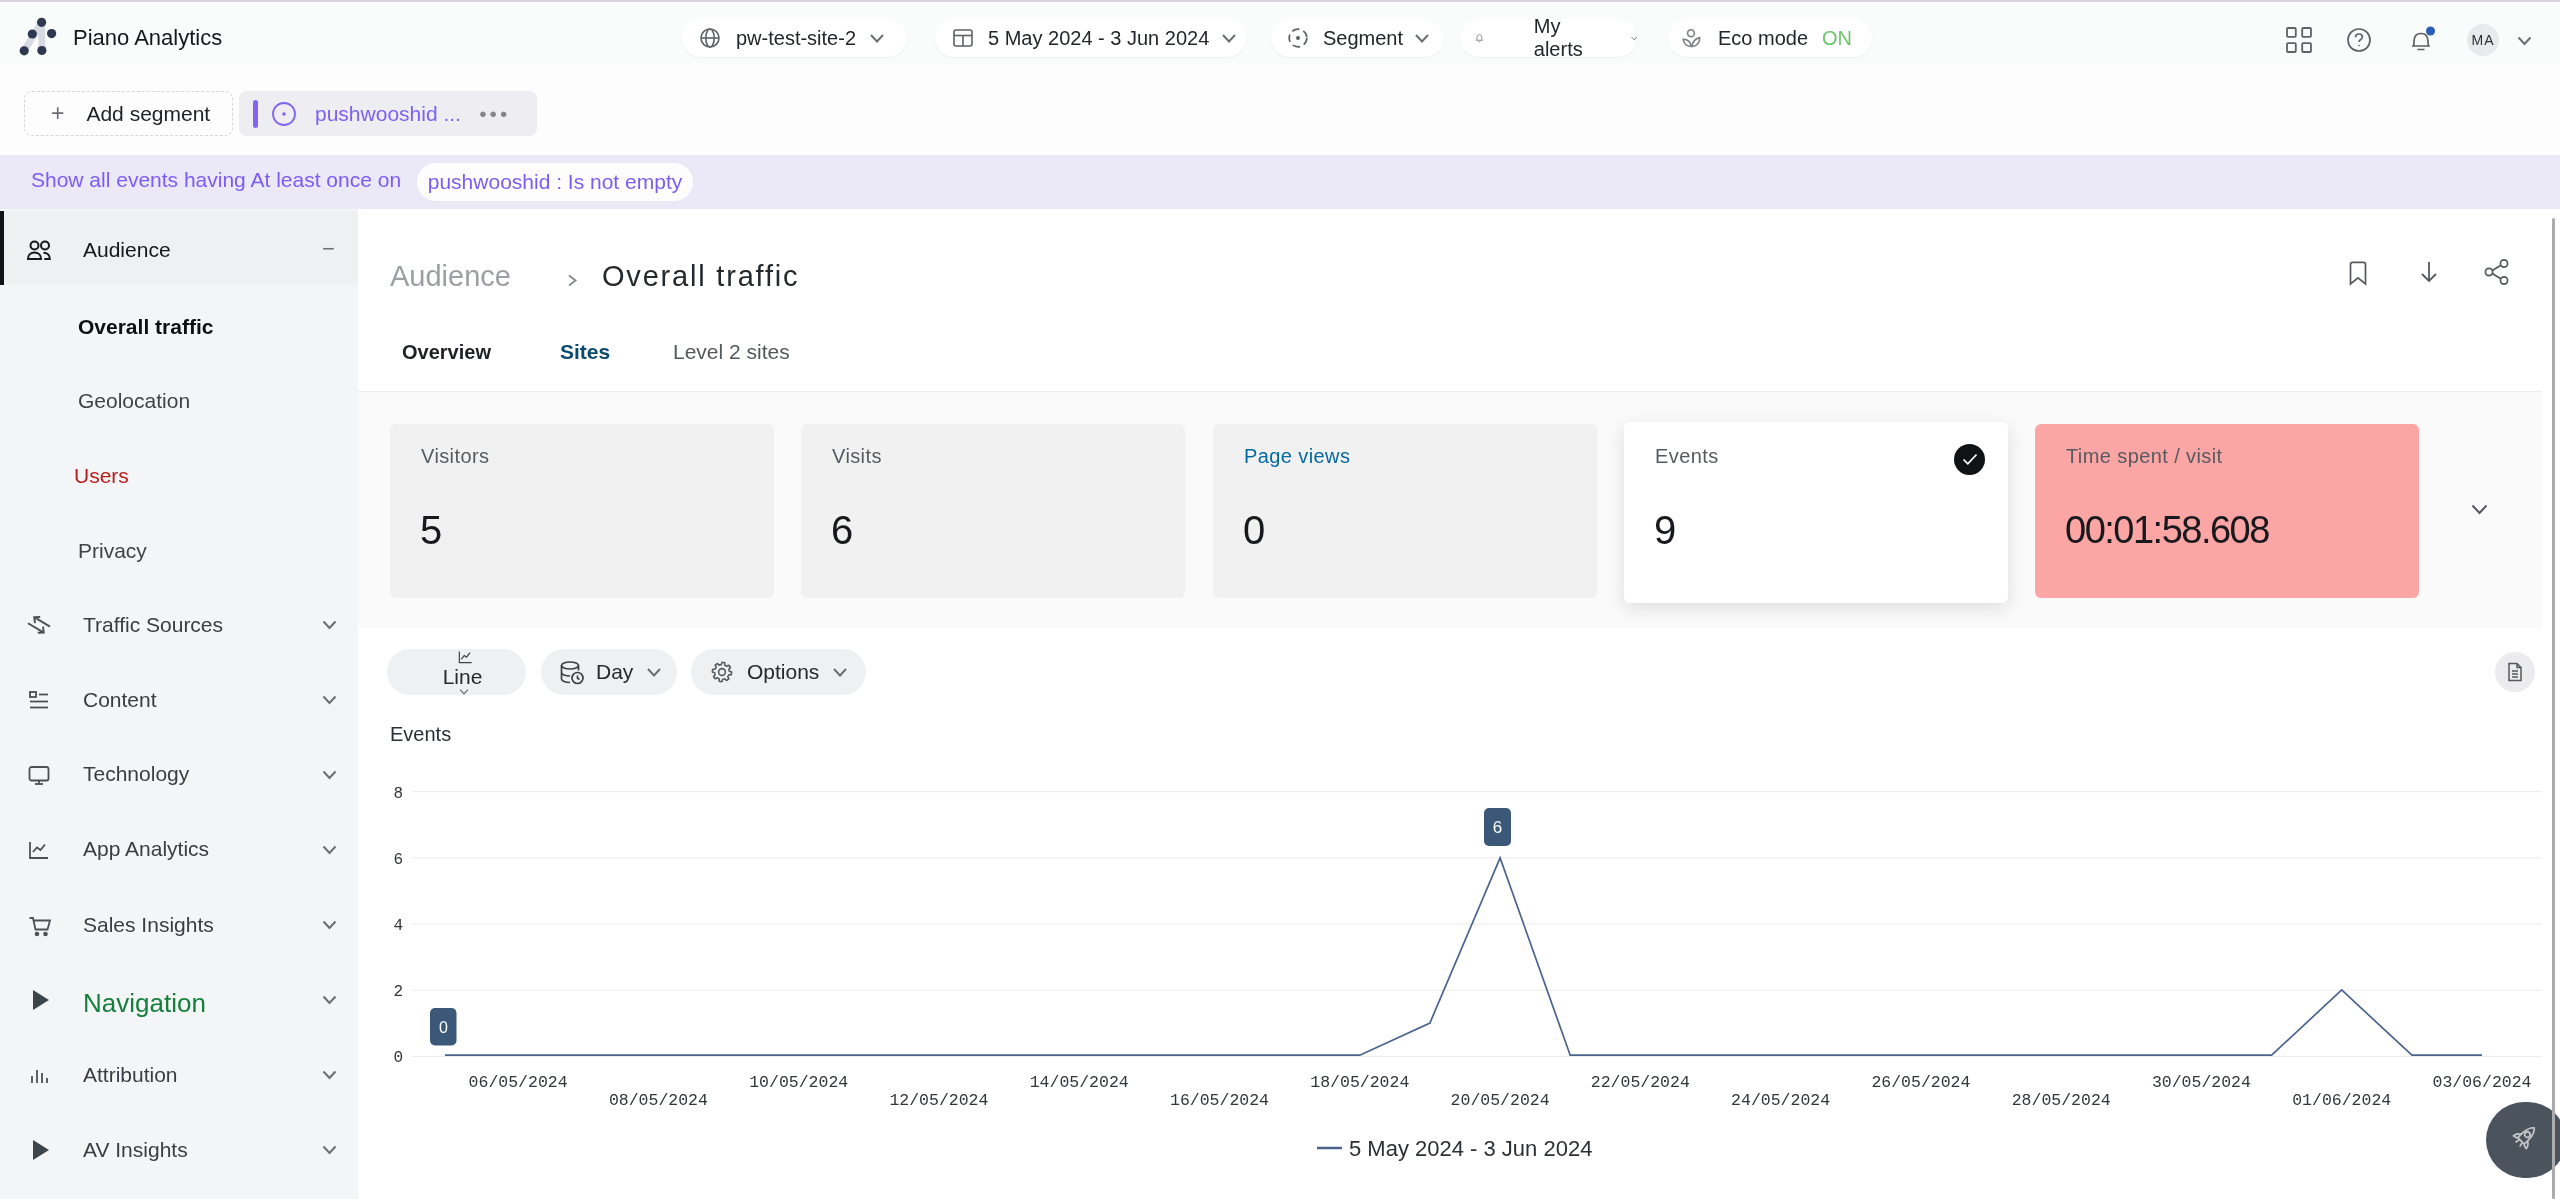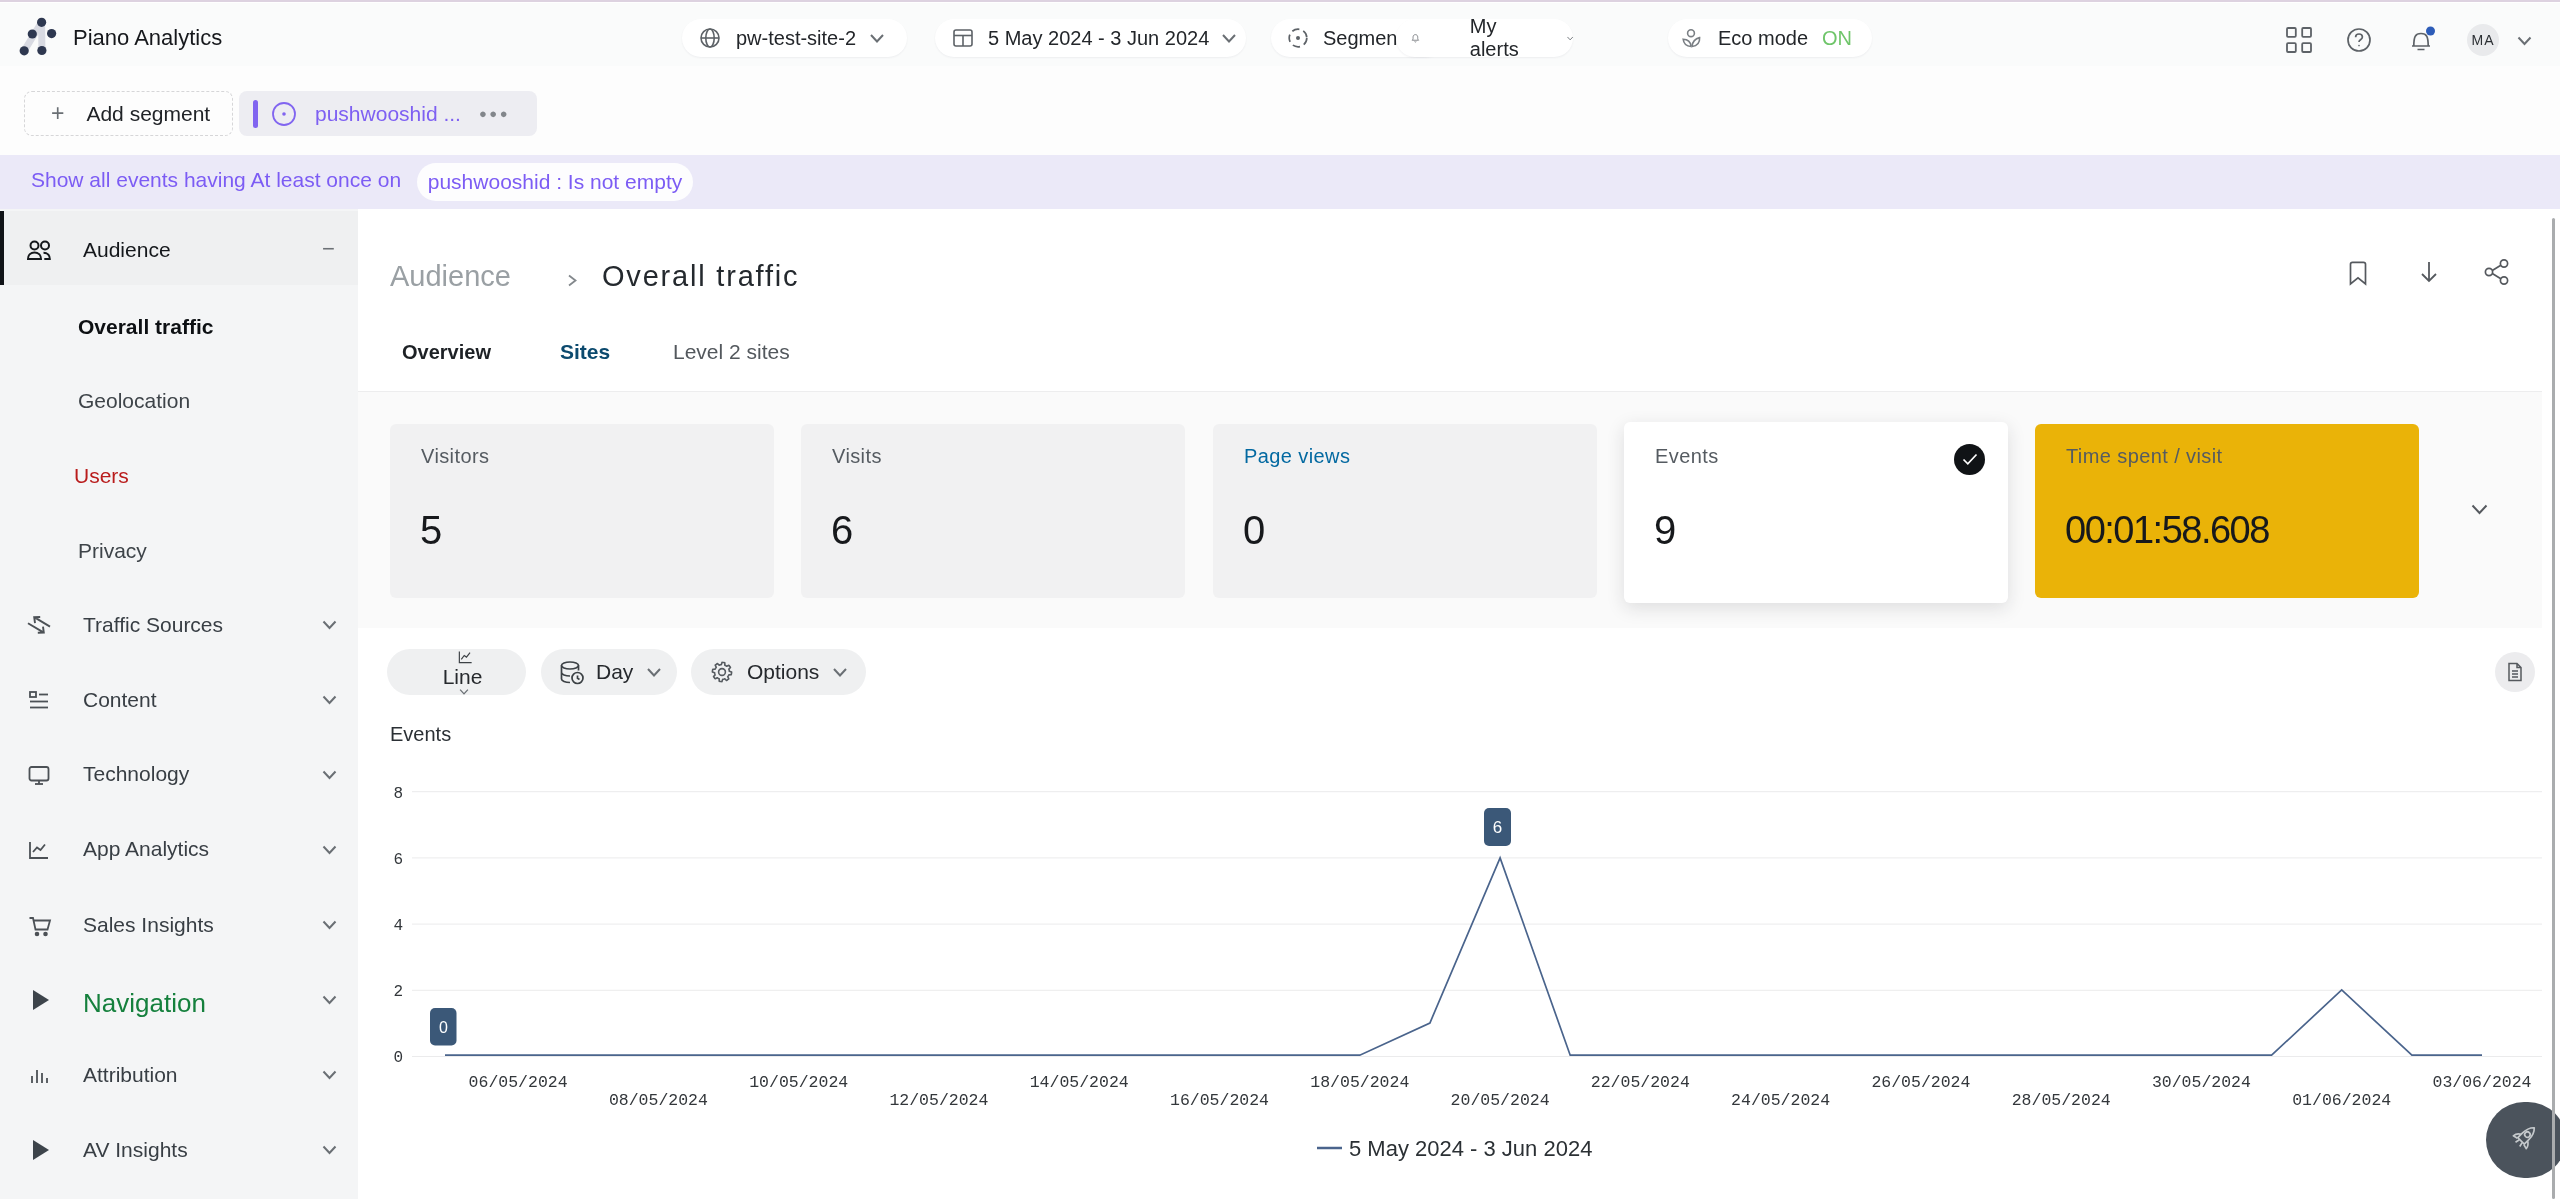--- a/index.html
+++ b/index.html
@@ -59,21 +59,21 @@
 <div class="pill" style="left:1271px;width:173px;">
   <svg style="margin-left:15px;" width="24" height="24" viewBox="0 0 24 24" fill="none" stroke="#5d6267" stroke-width="1.7">
     <circle cx="12" cy="12" r="8.8" stroke-dasharray="7.5 4.2"></circle>
       <circle cx="12" cy="12" r="2" fill="#5d6267" stroke="none"></circle>
   </svg>
   <span class="ptxt" style="margin-left:13px;">Segment</span>
   <svg style="margin-left:12px;" width="14" height="9" viewBox="0 0 14 9">
       <polyline points="1,1 7,7.5 13,1" class="chev"></polyline>
     </svg>
 </div>
-<div class="pill" style="left:1396px;width:177px;gap:36px;">
+<div class="pill" style="left:1460px;width:177px;gap:36px;">
   <svg style="margin-left:14px;" width="24" height="24" viewBox="0 0 24 24" fill="none" stroke="#5d6267" stroke-width="1.6">
     <path d="M12 4.5 c-3.3,0 -5.2,2.3 -5.2,5.7 v3.2 c0,1.5 -0.9,2.6 -2.1,3.6 h14.6 c-1.2,-1 -2.1,-2.1 -2.1,-3.6 v-3.2 c0,-3.4 -1.9,-5.7 -5.2,-5.7 z"></path>
     <path d="M10.2 19.8 a1.9,1.9 0 0 0 3.6 0"></path>
   </svg>
   <span class="ptxt" style="margin-left:13px;">My alerts</span>
   <svg style="margin-left:12px;" width="14" height="9" viewBox="0 0 14 9">
       <polyline points="1,1 7,7.5 13,1" class="chev"></polyline>
     </svg>
 </div>
 <div class="pill" style="left:1668px;width:204px;">
@@ -252,21 +252,21 @@
   <div style="position:absolute;left:30px;top:84px;font-size:40px;font-weight:300;color:#17191c;">0</div>
 </div>
 <div class="abs" style="left:1624px;top:422px;width:384px;height:181px;background:#fff;border-radius:6px;box-shadow:0 5px 18px rgba(30,30,40,0.13);">
   <div style="position:absolute;left:31px;top:23px;font-size:20px;color:#555b61;letter-spacing:0.4px;">Events</div>
   <div style="position:absolute;left:30px;top:86px;font-size:40px;font-weight:300;color:#17191c;">9</div>
   <div style="position:absolute;left:330px;top:22px;width:31px;height:31px;border-radius:50%;background:#101316;"></div>
   <svg style="position:absolute;left:338px;top:31px;" width="16" height="13" viewBox="0 0 16 13">
       <polyline points="1.5,6.5 5.8,10.8 14.5,1.5" fill="none" stroke="#fff" stroke-width="1.7"></polyline>
     </svg>
 </div>
-<div class="abs" style="left:2035px;top:424px;width:384px;height:174px;background:#eab308;border-radius:6px;text-decoration:underline;">
+<div class="abs" style="left:2035px;top:424px;width:384px;height:174px;background:#fca5a5;border-radius:6px;text-decoration:underline;">
   <div style="position:absolute;left:31px;top:21px;font-size:20px;color:#555b61;letter-spacing:0.4px;">Time spent / visit</div>
   <div style="position:absolute;left:30px;top:85px;font-size:38px;font-weight:300;color:#17191c;letter-spacing:-1.5px;">00:01:58.608</div>
 </div>
 <svg class="abs" style="left:2471px;top:504px;" width="17" height="11" viewBox="0 0 17 11">
     <polyline points="1.5,1.5 8.5,9 15.5,1.5" fill="none" stroke="#55595e" stroke-width="2"></polyline>
   </svg>
 
 <div class="abs" style="left:387px;top:649px;width:139px;height:46px;background:#eff0f1;border-radius:23px;display:flex;align-items:center;flex-direction:column;">
   <svg style="margin-left:18px;" width="25" height="25" viewBox="0 0 25 25" fill="none" stroke="#3c4145" stroke-width="1.8">
     <path d="M3 4 v17 h19"></path>

